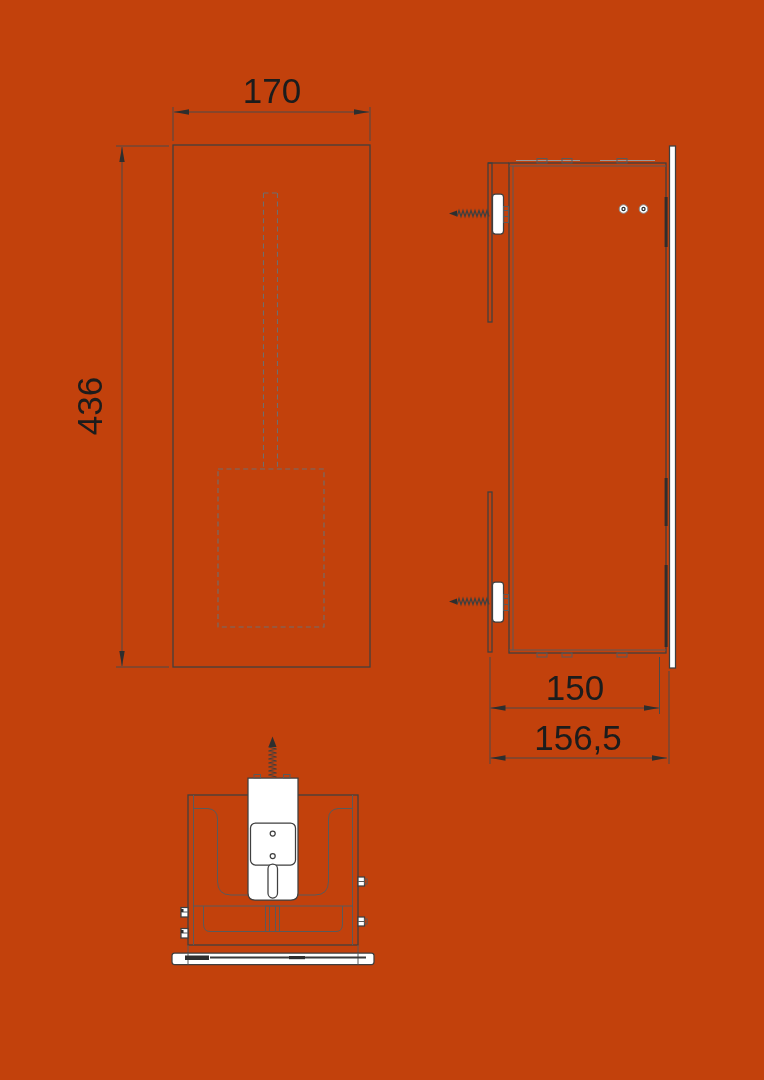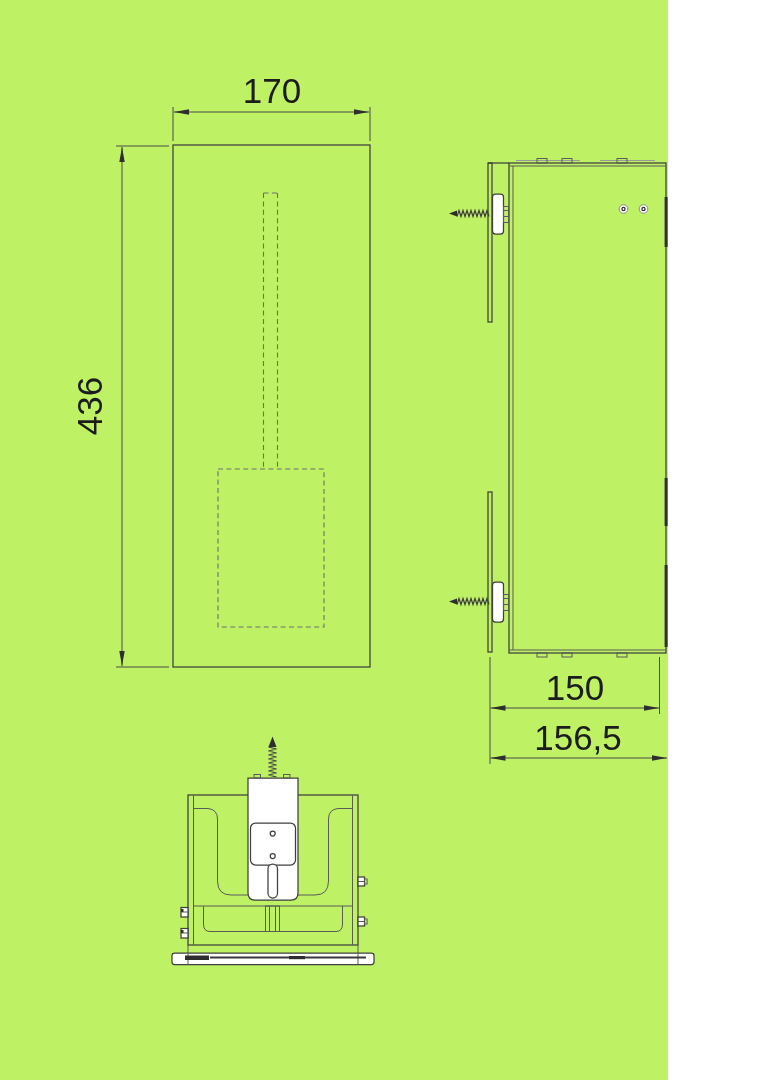--- a/index.html
+++ b/index.html
@@ -1,16 +1,16 @@
 <!DOCTYPE html>
 <html><head>
 <meta charset="utf-8">
 <style>
   html,body{margin:0;padding:0;background:#ffffff;}
-  .canvas{position:relative;width:668px;height:1080px;background:#bef264;overflow:hidden;
+  .canvas{position:relative;width:764px;height:1080px;background:#c2410c;overflow:hidden;
           font-family:"Liberation Sans",sans-serif;text-decoration:underline;}
   svg{display:block}
   .o  {fill:none;stroke:#3f3f3f;stroke-width:1.25;stroke-linecap:butt;stroke-linejoin:miter;}
   .o2 {fill:none;stroke:#5a5a5a;stroke-width:1;}
   .lt {fill:none;stroke:#9a9a9a;stroke-width:1;}
   .wf {fill:#ffffff;stroke:#3f3f3f;stroke-width:1.25;}
   .dim{fill:none;stroke:#4a4a4a;stroke-width:1;}
   .dash{fill:none;stroke:#6e6e6e;stroke-width:1.1;stroke-dasharray:5 3.4;}
   .dk {fill:#2e2e2e;stroke:none;}
   .arw{fill:#2e2e2e;stroke:none;}

